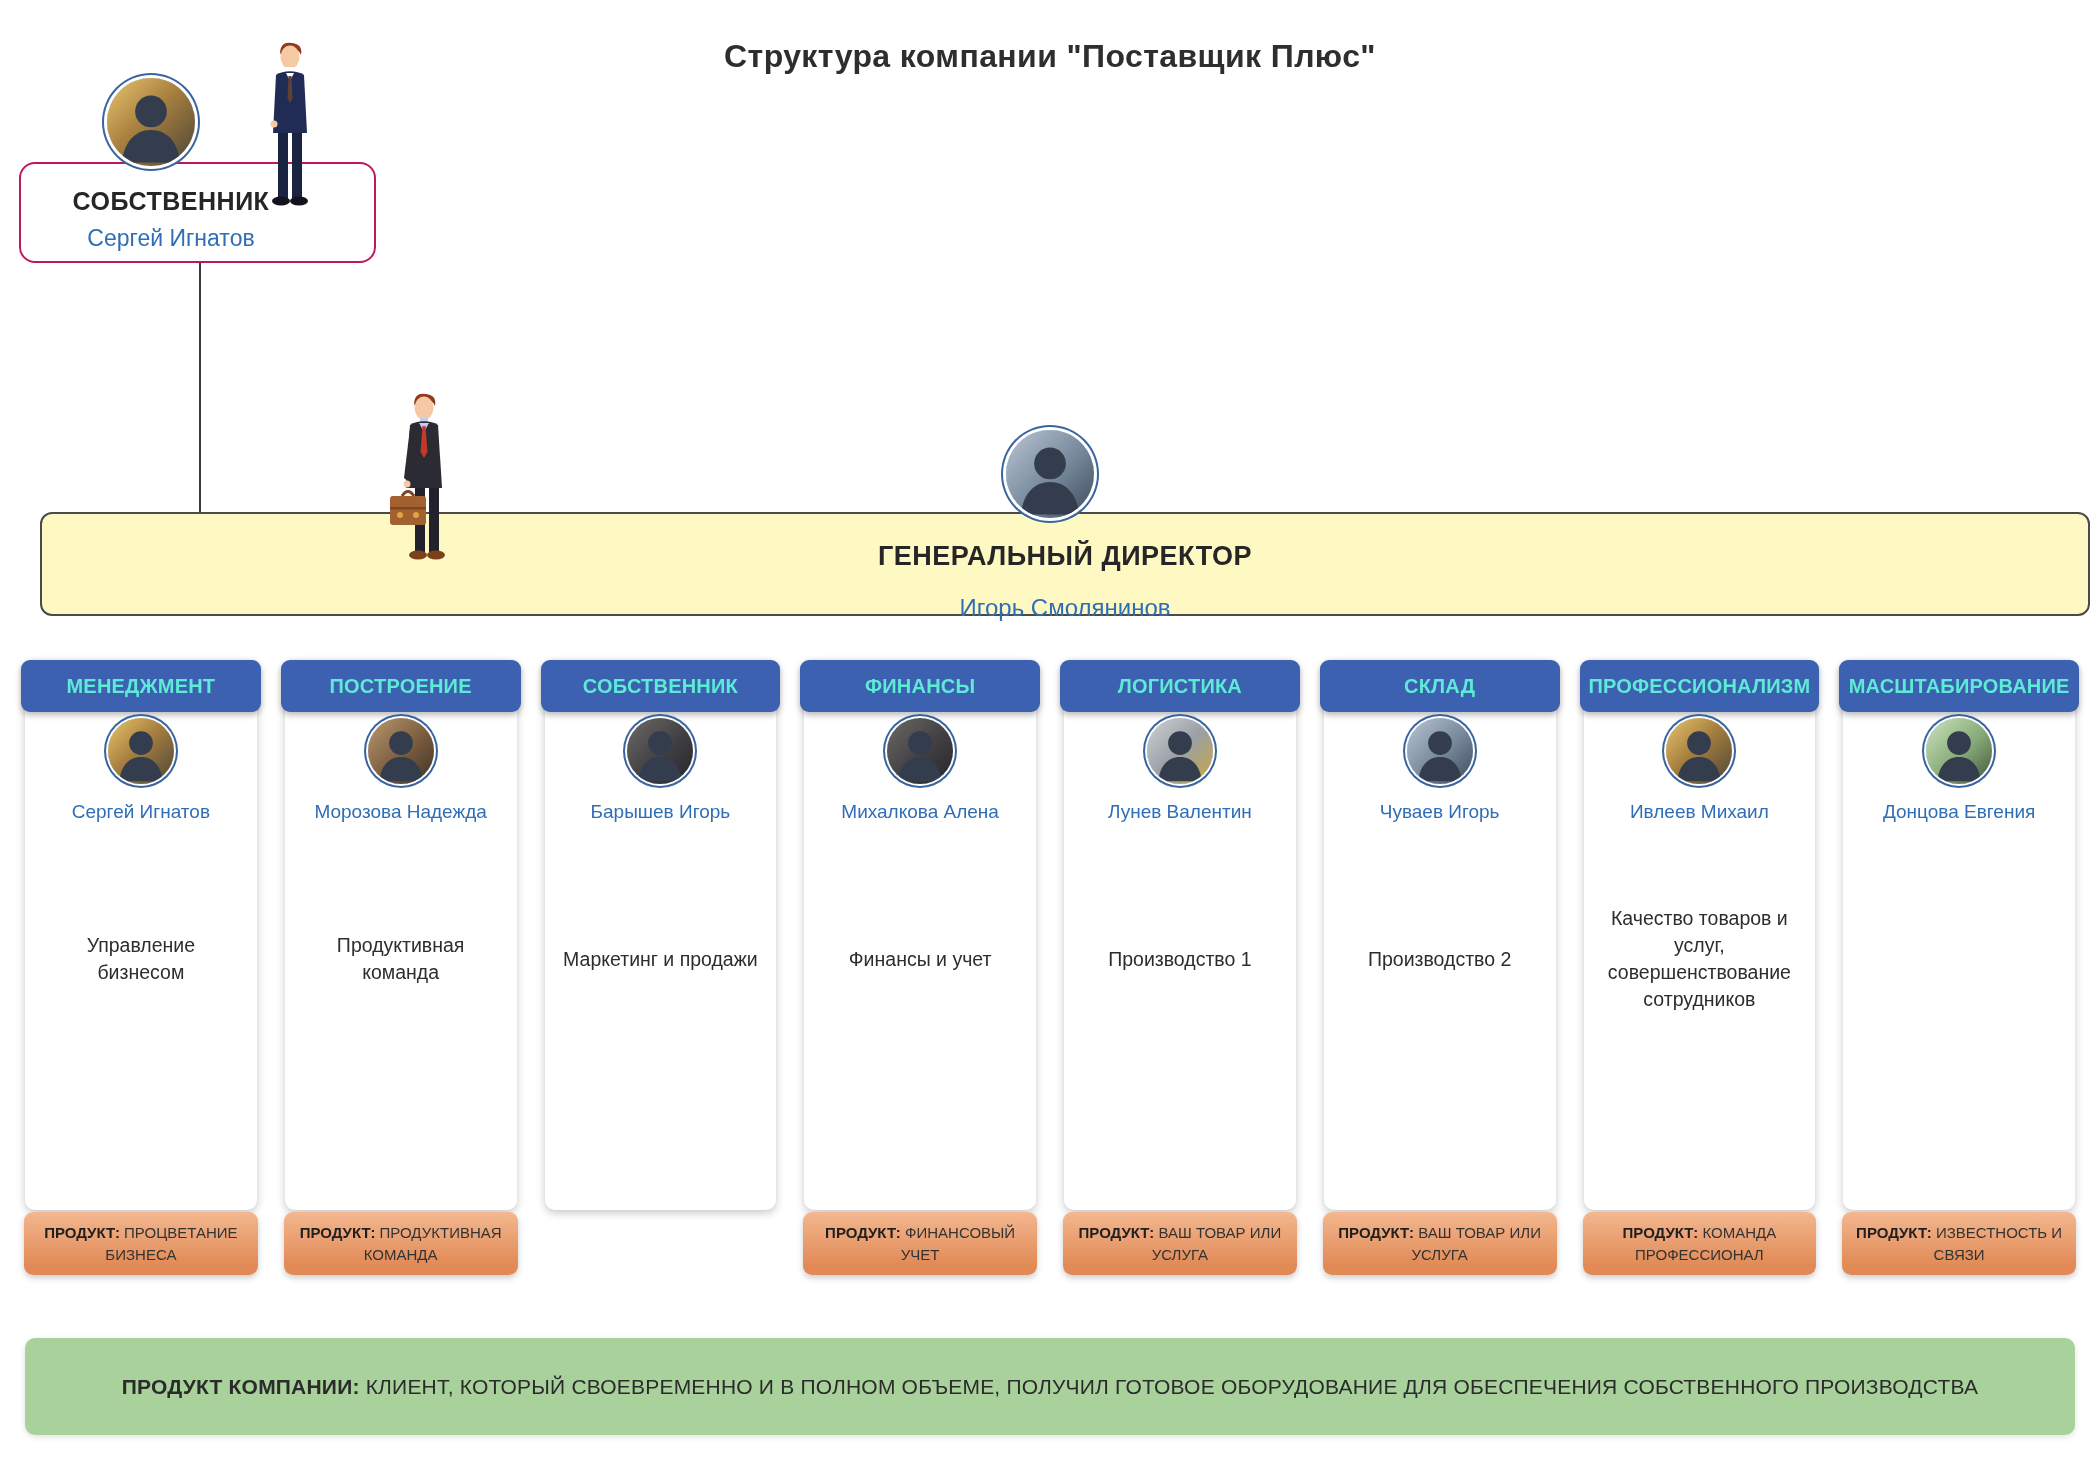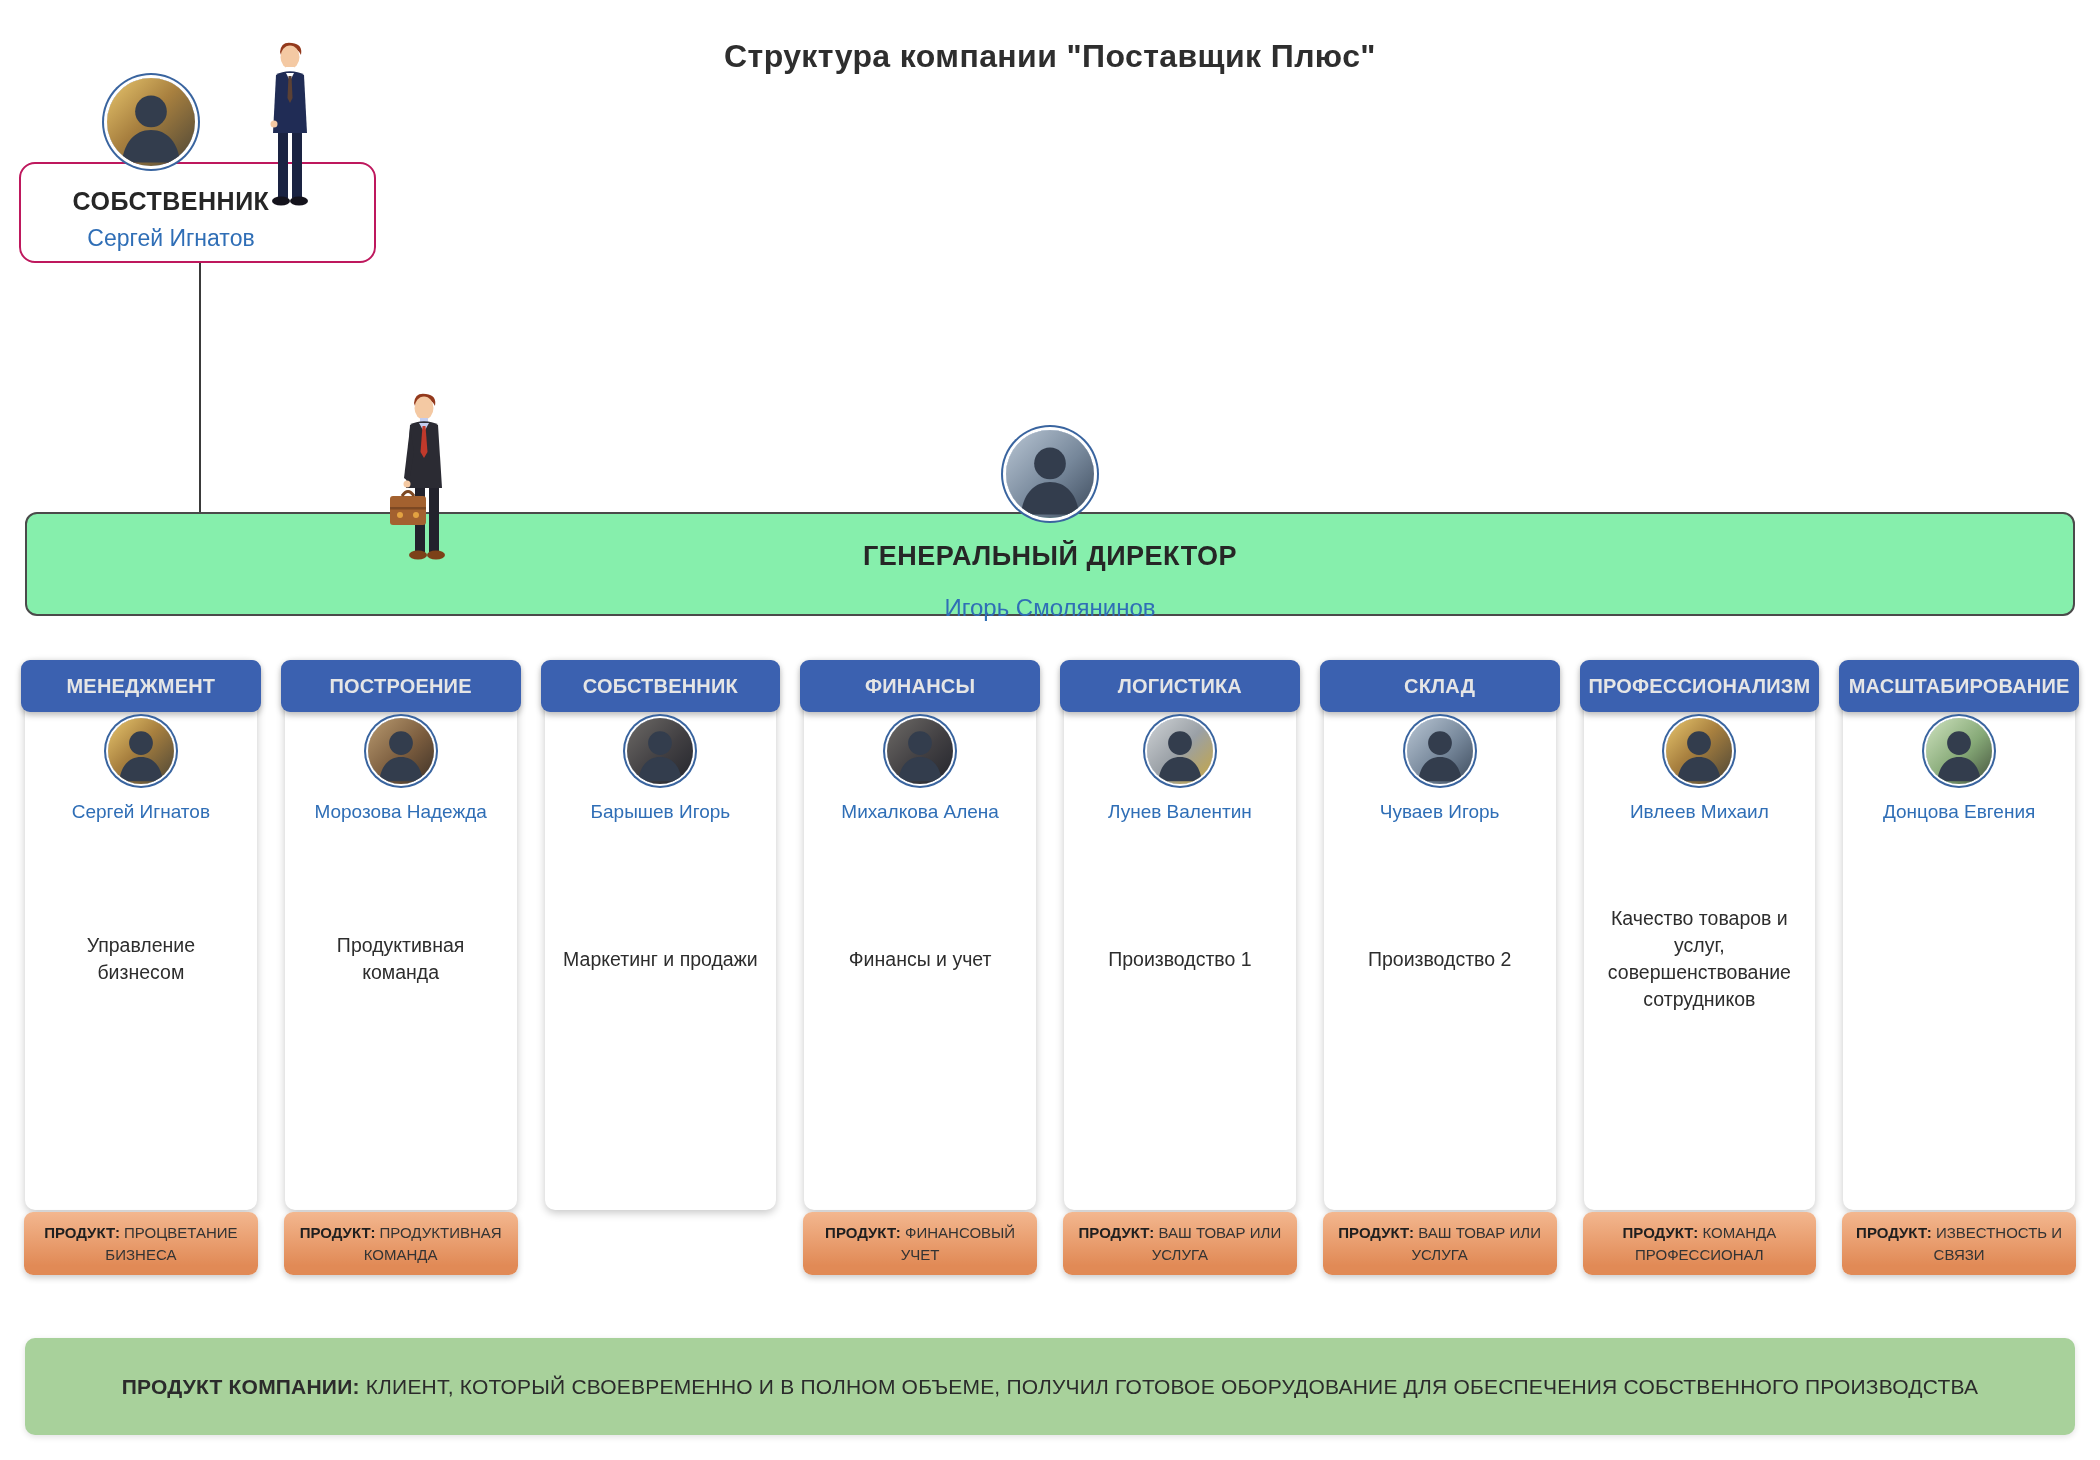--- a/index.html
+++ b/index.html
@@ -9,22 +9,22 @@
   .page-title{position:absolute;top:38px;left:0;right:0;text-align:center;
               font-size:32px;font-weight:600;color:#2e2e2e;letter-spacing:.4px;}
 
   
   .owner-box{position:absolute;left:19px;top:162px;width:357px;height:101px;
              border:2px solid #be185d;border-radius:16px;background:#fff;box-sizing:border-box;}
   .owner-content{position:absolute;left:0;top:0;width:300px;text-align:center;padding-top:23px;}
   .role-label{font-size:25px;font-weight:700;color:#262626;letter-spacing:.5px;}
   .owner-content .person{margin-top:9px;font-size:23px;color:var(--name-blue,#2f6eb6);}
 
-  .director-box{position:absolute;left:25px;top:512px;width:2050px;height:104px;
-                border:2px solid #4a4a4a;border-radius:12px;background:#86efac;
+  .director-box{position:absolute;left:40px;top:512px;width:2050px;height:104px;
+                border:2px solid #4a4a4a;border-radius:12px;background:#fef9c3;
                 box-sizing:border-box;text-align:center;padding-top:27px;}
   .director-box .role-label{font-size:27px;}
   .director-box .person{margin-top:22px;font-size:24px;color:var(--name-blue,#2f6eb6);}
 
   .connector{position:absolute;left:199px;top:262px;width:2px;height:251px;background:#3a3a3a;}
 
   
   .photo{position:absolute;border-radius:50%;overflow:hidden;z-index:3;
          box-shadow:0 0 0 3px #fff,0 0 0 5px #39649f;}
   .photo-lg{width:88px;height:88px;}
@@ -46,21 +46,21 @@
   .man1{position:absolute;left:263px;top:40px;width:54px;height:176px;z-index:2;}
   .man2{position:absolute;left:384px;top:392px;width:72px;height:178px;z-index:2;}
 
   
   .dept-row{position:absolute;left:25px;top:660px;width:2050px;display:flex;gap:28px;}
   .dept{flex:1;display:flex;flex-direction:column;min-width:0;}
   .dept-card{background:#fff;border-radius:10px;box-shadow:0 3px 9px rgba(0,0,0,.22);
              height:550px;display:flex;flex-direction:column;align-items:center;box-sizing:border-box;}
   .dept-header{align-self:stretch;margin:0 -4px;height:52px;border-radius:9px;
                background:var(--header-blue,#3b61b0);box-shadow:0 3px 6px rgba(0,0,0,.28);
-               color:#e5e5e5;font-weight:700;font-size:20px;letter-spacing:.2px;
+               color:#5eead4;font-weight:700;font-size:20px;letter-spacing:.2px;
                display:flex;align-items:center;justify-content:center;white-space:nowrap;}
   .person-name{margin-top:17px;font-size:19px;color:var(--name-blue,#2f6eb6);}
   .desc-wrap{margin-top:14px;height:244px;display:flex;align-items:center;justify-content:center;}
   .dept-desc{max-width:196px;text-align:center;font-size:19.5px;line-height:1.38;color:#2d2d2d;}
   .dept-footer{align-self:stretch;margin:2px -1px 0;height:63px;border-radius:9px;
                background:linear-gradient(180deg,#f3b78f 0%,var(--product-orange,#e18a56) 85%);
                box-shadow:0 3px 6px rgba(0,0,0,.2);
                display:flex;align-items:center;justify-content:center;
                padding:4px 10px;box-sizing:border-box;}
   .footer-text{text-align:center;font-size:15px;line-height:1.45;color:#333;text-transform:uppercase;}

